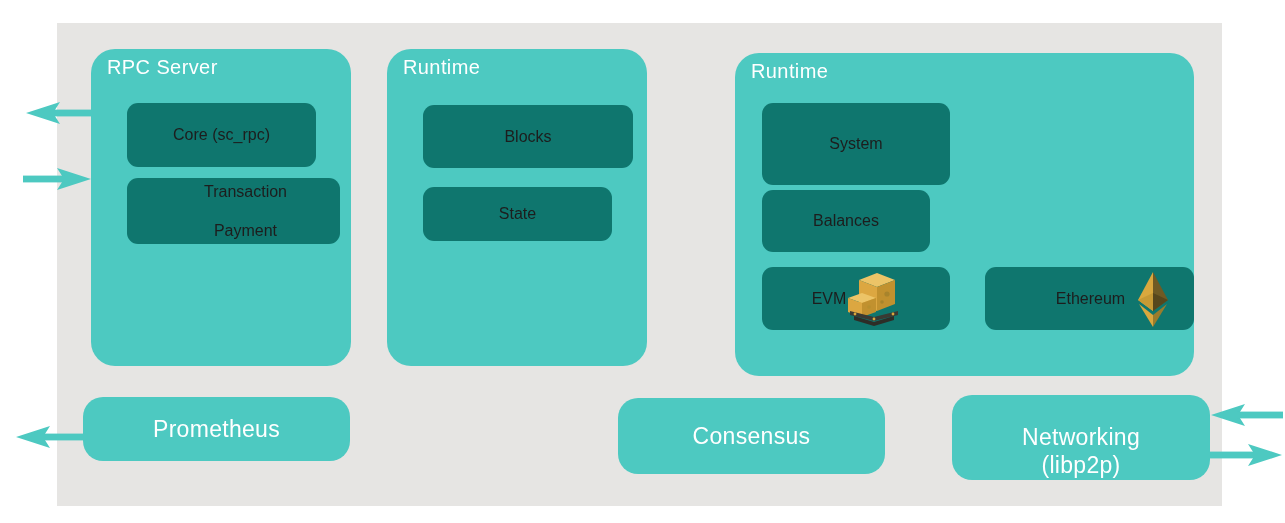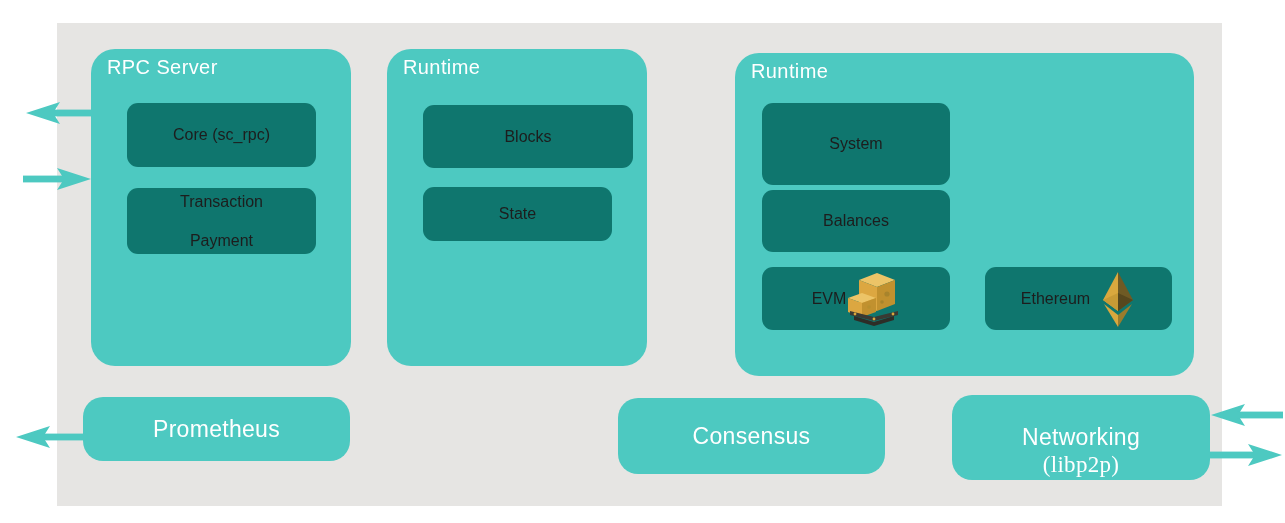--- a/index.html
+++ b/index.html
@@ -67,21 +67,21 @@
 
 <div class="canvas">
 
   <div class="backdrop"></div>
 
   <div class="panel" style="left:91px; top:49px; width:260px; height:317px;">
     <div class="panel-title">RPC Server</div>
     <div class="module" style="left:36px; top:54px; width:189px; height:64px;">
       <span class="mod-label">Core (sc_rpc)</span>
     </div>
-    <div class="module" style="left:36px; top:139px; width:189px; height:66px;">
+    <div class="module" style="left:36px; top:129px; width:189px; height:66px;padding-left:24px;">
       <span class="mod-label">
         <span style="display:block;">Transaction</span>
         <span style="display:block;">Payment</span>
       </span>
     </div>
   </div>
 
   <div class="panel" style="left:387px; top:49px; width:260px; height:317px;">
     <div class="panel-title">Runtime</div>
     <div class="module" style="left:36px; top:56px; width:210px; height:63px;">
@@ -90,21 +90,21 @@
     <div class="module" style="left:36px; top:138px; width:189px; height:54px;">
       <span class="mod-label">State</span>
     </div>
   </div>
 
   <div class="panel" style="left:735px; top:53px; width:459px; height:323px;text-decoration:underline;">
     <div class="panel-title">Runtime</div>
     <div class="module" style="left:27px; top:50px; width:188px; height:82px;">
       <span class="mod-label">System</span>
     </div>
-    <div class="module" style="left:27px; top:137px; width:188px; height:62px;">
+    <div class="module" style="left:27px; top:137px; width:168px; height:62px;">
       <span class="mod-label">Balances</span>
     </div>
     <div class="module with-icon" style="left:27px; top:214px; width:188px; height:63px;">
       <span class="mod-label">EVM</span>
       <span class="icon">
         <svg width="52" height="56" viewBox="0 0 52 56">
 
           <polygon points="29,2 47,9 29,16 11,9" fill="#ecc467"></polygon>
           <polygon points="47,9 47,33 29,40 29,16" fill="#c1912f"></polygon>
           <polygon points="11,9 11,33 29,40 29,16" fill="#dca741"></polygon>
@@ -118,21 +118,21 @@
           <circle cx="21" cy="36" r="1.8" fill="#b78f2e"></circle>
 
           <polygon points="2,40 26,46 50,40 50,44 26,50 2,44" fill="#3a3a33"></polygon>
           <polygon points="6,45 26,51 46,45 46,49 26,55 6,49" fill="#2d2d27"></polygon>
           <circle cx="7" cy="43" r="1.4" fill="#d9a83e"></circle>
           <circle cx="26" cy="48" r="1.4" fill="#d9a83e"></circle>
           <circle cx="45" cy="43" r="1.4" fill="#d9a83e"></circle>
         </svg>
       </span>
     </div>
-    <div class="module with-icon" style="left:250px; top:214px; width:187px; height:63px; gap:10px;">
+    <div class="module with-icon" style="left:250px; top:214px; width:161px; height:63px; gap:10px;padding-left:48px;">
       <span class="mod-label">Ethereum</span>
       <span class="icon">
         <svg width="36" height="56" viewBox="0 0 36 56">
           <polygon points="18,1 3,29 18,40" fill="#d9a83e"></polygon>
           <polygon points="18,1 33,29 18,40" fill="#6f5a24"></polygon>
           <polygon points="18,22 33,29 18,40" fill="#57471d"></polygon>
           <polygon points="18,22 3,29 18,40" fill="#c79a35"></polygon>
           <polygon points="4,33 18,56 18,44" fill="#d9a83e"></polygon>
           <polygon points="32,33 18,56 18,44" fill="#9a7c2c"></polygon>
         </svg>
@@ -143,21 +143,21 @@
   <div class="node" style="left:83px; top:397px; width:267px; height:64px;">
     <span>Prometheus</span>
   </div>
 
   <div class="node" style="left:618px; top:398px; width:267px; height:76px;">
     <span>Consensus</span>
   </div>
 
   <div class="node" style="left:952px; top:395px; width:258px; height:85px;justify-content:flex-end;">
     <span style="display:block;">Networking</span>
-    <span style="display:block;font-family:Liberation Serif, serif;">(libp2p)</span>
+    <span style="display:block;">(libp2p)</span>
   </div>
 
   <div class="arrow" style="left:25px; top:99px;">
     <svg width="67" height="28" viewBox="0 0 67 28">
       <polygon points="1,14 35,3 28,14 35,25" fill="#4dc9c1"></polygon>
       <rect x="27" y="10.6" width="40" height="6.8" fill="#4dc9c1"></rect>
     </svg>
   </div>
 
   <div class="arrow" style="left:23px; top:165px;">

